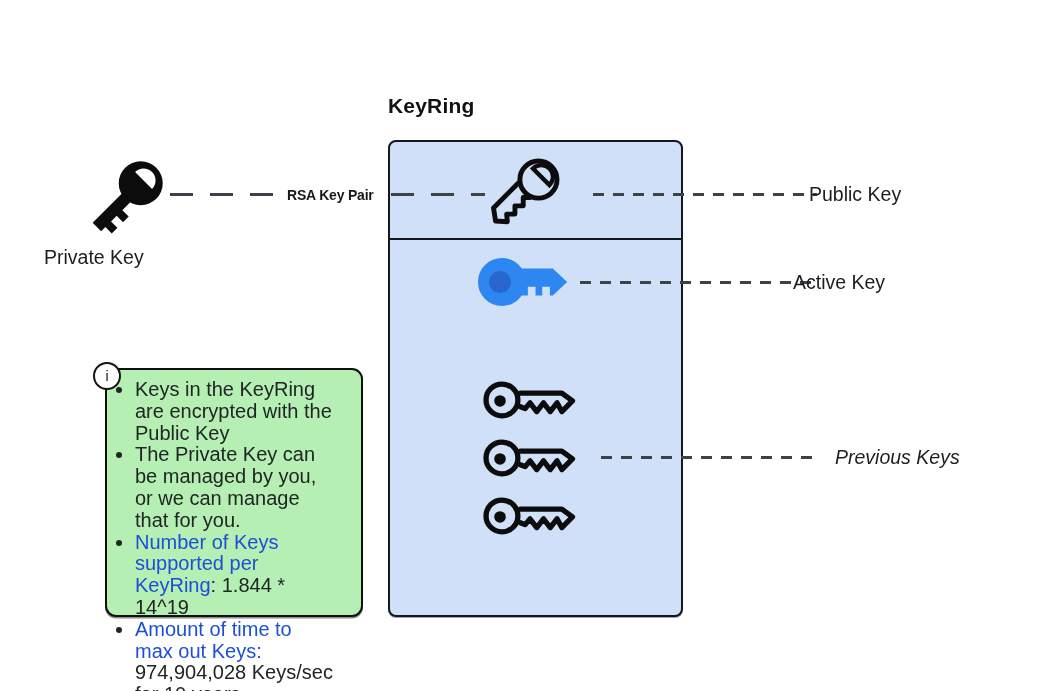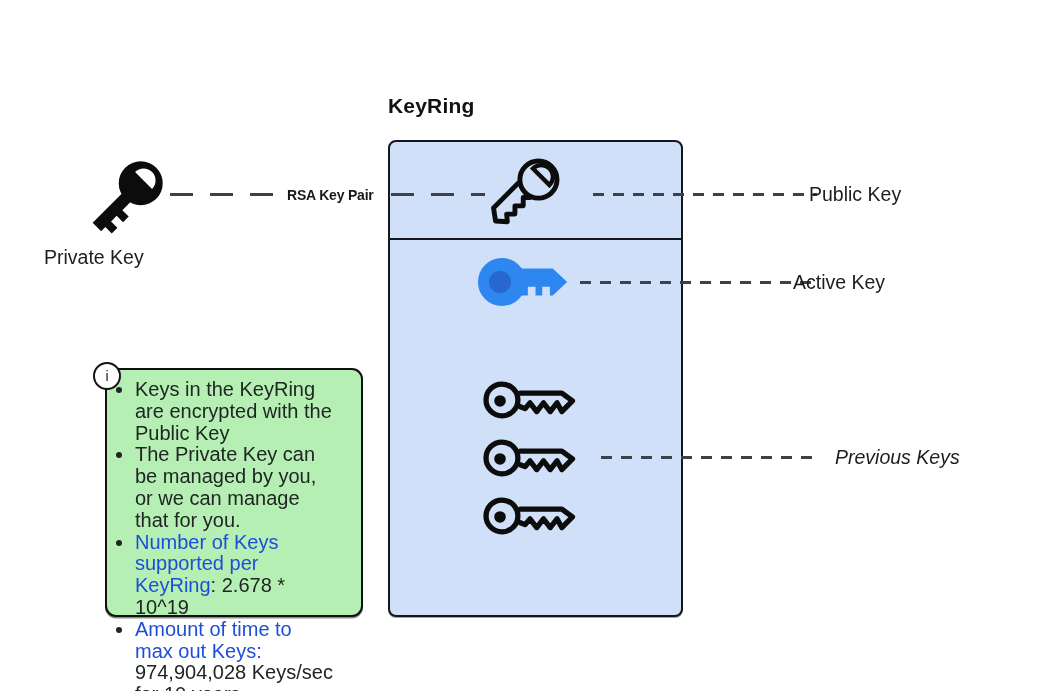--- a/index.html
+++ b/index.html
@@ -156,21 +156,21 @@
 
   <div class="abs side-label private-key-label">Private Key</div>
   <div class="abs side-label public-key-label">Public Key</div>
   <div class="abs side-label active-key-label">Active Key</div>
   <div class="abs side-label previous-keys-label">Previous Keys</div>
 
   <div class="abs info-box">
     <ul>
         <li><span>Keys in the KeyRing are encrypted with the Public Key</span></li>
         <li><span>The Private Key can be managed by you, or we can manage that for you.</span></li>
-        <li><b>Number of Keys supported per KeyRing</b><span>: 2.678 * 10^19</span></li>
+        <li><b>Number of Keys supported per KeyRing</b><span>: 1.844 * 14^19</span></li>
         <li><b>Amount of time to max out Keys:</b><span> 974,904,028 Keys/sec for 10 years.</span></li>
       </ul>
   </div>
   <div class="abs info-badge">
     <span>i</span>
   </div>
 
 </div>
 
 </body></html>

